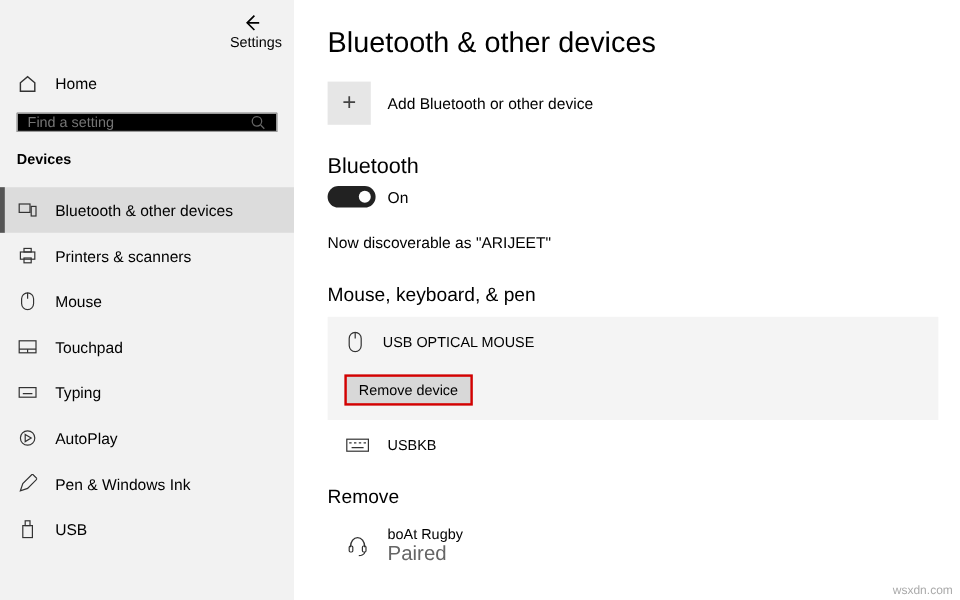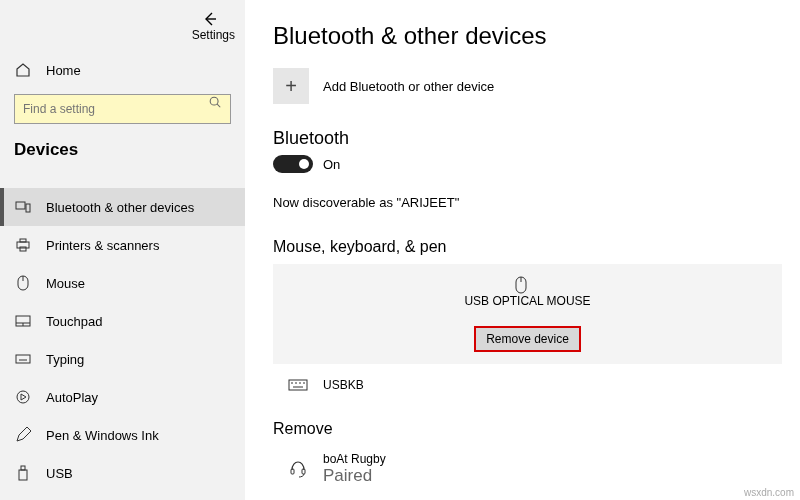--- a/index.html
+++ b/index.html
@@ -1,49 +1,49 @@
 <!DOCTYPE html>
 <html><head>
   <meta charset="utf-8">
   <style>
     * { margin: 0; padding: 0; box-sizing: border-box; font-family: "Segoe UI", sans-serif; }
     body { width: 800px; height: 500px; background: #fff; display: flex; overflow: hidden; position: relative; }
     .sidebar { width: 245px; height: 100%; background: #f2f2f2; padding-top: 10px; }
     .header-row { display: flex; align-items: flex-end; padding: 0 10px 14px 24px; flex-direction: column; }
     .back-btn { width: 18px; height: 18px; display: flex; align-items: center; justify-content: center; margin-right: 16px; cursor: pointer; }
     .win-title { font-size: 12px; color: #000; }
-    .home-row { display: flex; align-items: center; padding: 6px 14px 6px 14px; margin-bottom: 10px; cursor: pointer;}
+    .home-row { display: flex; align-items: flex-start; padding: 6px 14px 6px 14px; margin-bottom: 10px; cursor: pointer;}
     .home-row .icon { width: 18px; margin-right: 14px; display: flex; justify-content: center; }
     .home-label { font-size: 13px; }
     .search-wrap { padding: 0 14px 14px 14px; }
-    .search-box { width: 100%; height: 30px; border: 1px solid #999; background: #fef9c3; display: flex; padding: 0 8px; }
+    .search-box { width: 100%; height: 16px; border: 1px solid #999; background: #000000; display: flex; align-items: center; padding: 0 8px; }
     .search-input { flex: 1; border: none; outline: none; font-size: 12px; background: transparent; color: #666; }
-    .cat-title { font-size: 17px; font-weight: 600; padding: 2px 14px 28px 14px; }
+    .cat-title { font-size: 12px; font-weight: 600; padding: 2px 14px 16px 14px; }
     .nav-item { display: flex; align-items: center; height: 38px; padding: 0 14px; cursor: pointer; font-size: 13px; }
     .nav-item .icon { width: 18px; margin-right: 14px; display: flex; justify-content: center; color: #333; }
     .nav-item.active { background: #dcdcdc; position: relative; }
     .nav-item.active::before { content: ""; position: absolute; left: 0; top: 0; width: 4px; height: 100%; background: #555; }
     .main { flex: 1; padding: 22px 18px 0 28px; overflow: hidden; }
     .page-title { font-size: 24px; font-weight: 400; margin-bottom: 18px; }
     .add-row { display: flex; align-items: center; margin-bottom: 24px; cursor: pointer; }
     .add-btn { width: 36px; height: 36px; background: #e6e6e6; display: flex; align-items: center; justify-content: center; margin-right: 14px; font-size: 20px; color: #444; }
     .add-label { font-size: 13px; }
     .sub-label { font-size: 18px; margin-bottom: 6px; }
     .toggle-row { display: flex; align-items: center; margin-bottom: 22px; }
     .toggle { width: 40px; height: 18px; border-radius: 10px; background: #222; position: relative; margin-right: 10px; cursor: pointer; }
     .toggle::after { content: ""; position: absolute; width: 10px; height: 10px; border-radius: 50%; background: #fff; top: 4px; right: 4px; }
     .toggle-state { font-size: 13px; }
     .discover { font-size: 13px; margin-bottom: 28px; }
     .section-head { font-size: 16px; font-weight: 400; margin-bottom: 8px; }
     .device-card { background: #f4f4f4; padding: 12px 14px 12px 14px; margin-bottom: 8px; position: relative; }
-    .device-top { display: flex; align-items: center; flex-direction: column; }
+    .device-top { display: flex; align-items: center; }
     .device-top .icon { width: 18px; margin-right: 14px; display: flex; justify-content: center; }
     .device-name { font-size: 12px; }
     .device-sub { font-size: 17px; color: #666; margin-left: 32px; }
-    .remove-wrap { display: flex; justify-content: center; margin-top: 18px; }
+    .remove-wrap { display: flex; justify-content: flex-start; margin-top: 18px; }
     .remove-btn { border: 2px solid #d40000; background: #d8d8d8; padding: 4px 10px; font-size: 12px; cursor: pointer; }
     .plain-device { display: flex; align-items: center; padding: 6px 14px; }
     .plain-device .icon { width: 22px; margin-right: 14px; display: flex; justify-content: center; }
     .watermark { position: absolute; bottom: 2px; right: 6px; font-size: 10px; color: #aaa; }
     svg { display: block; }
   </style>
 </head>
 <body>
 
 <div class="sidebar">

